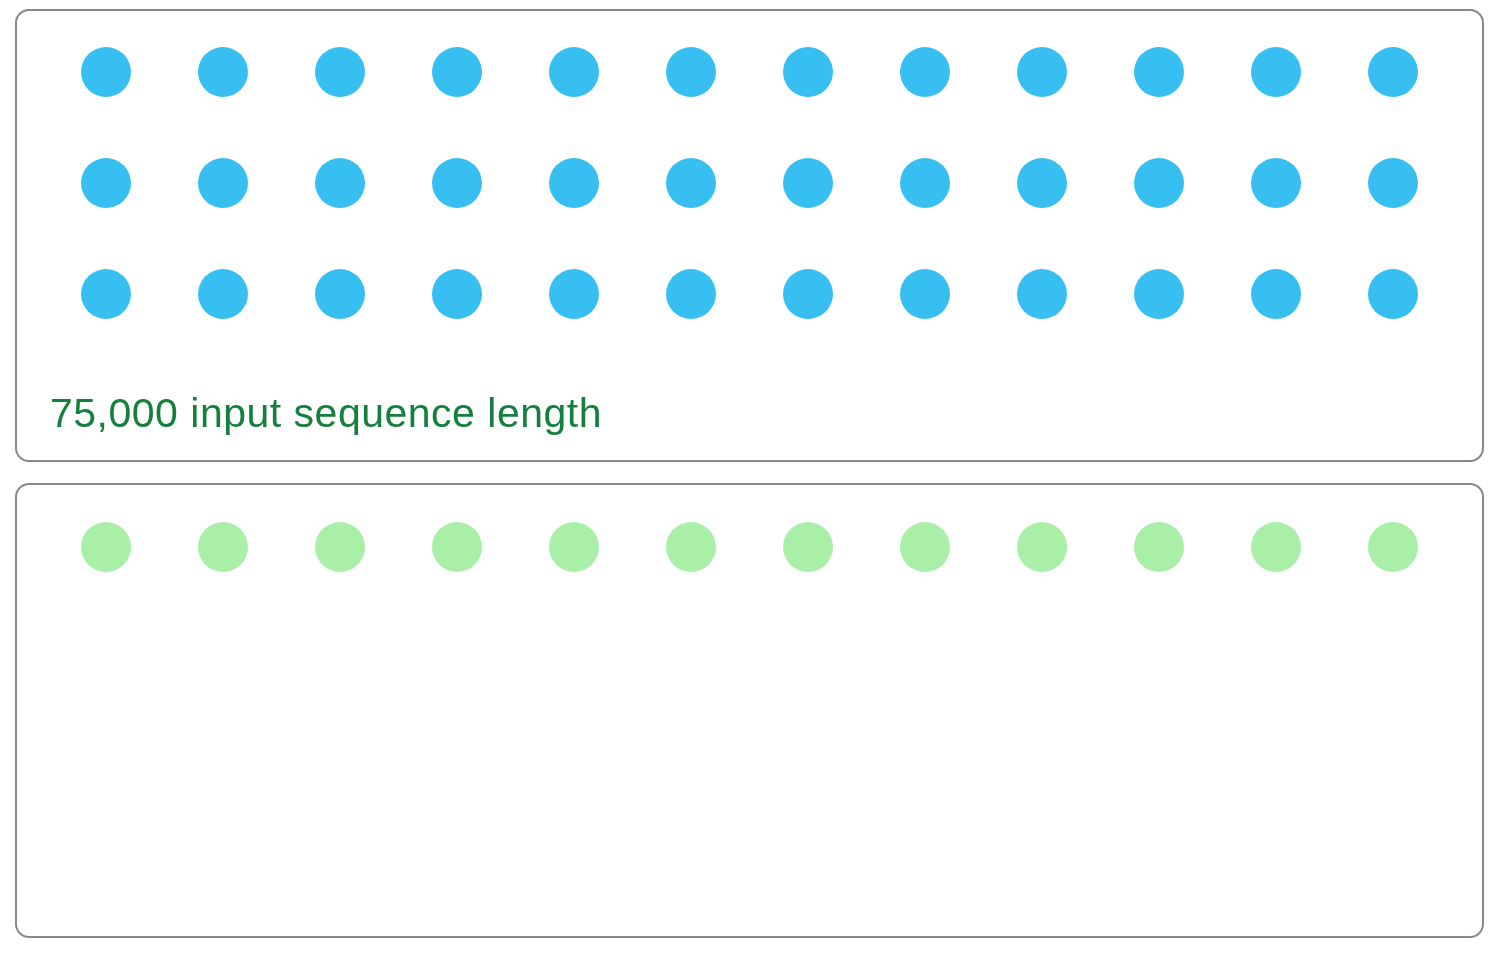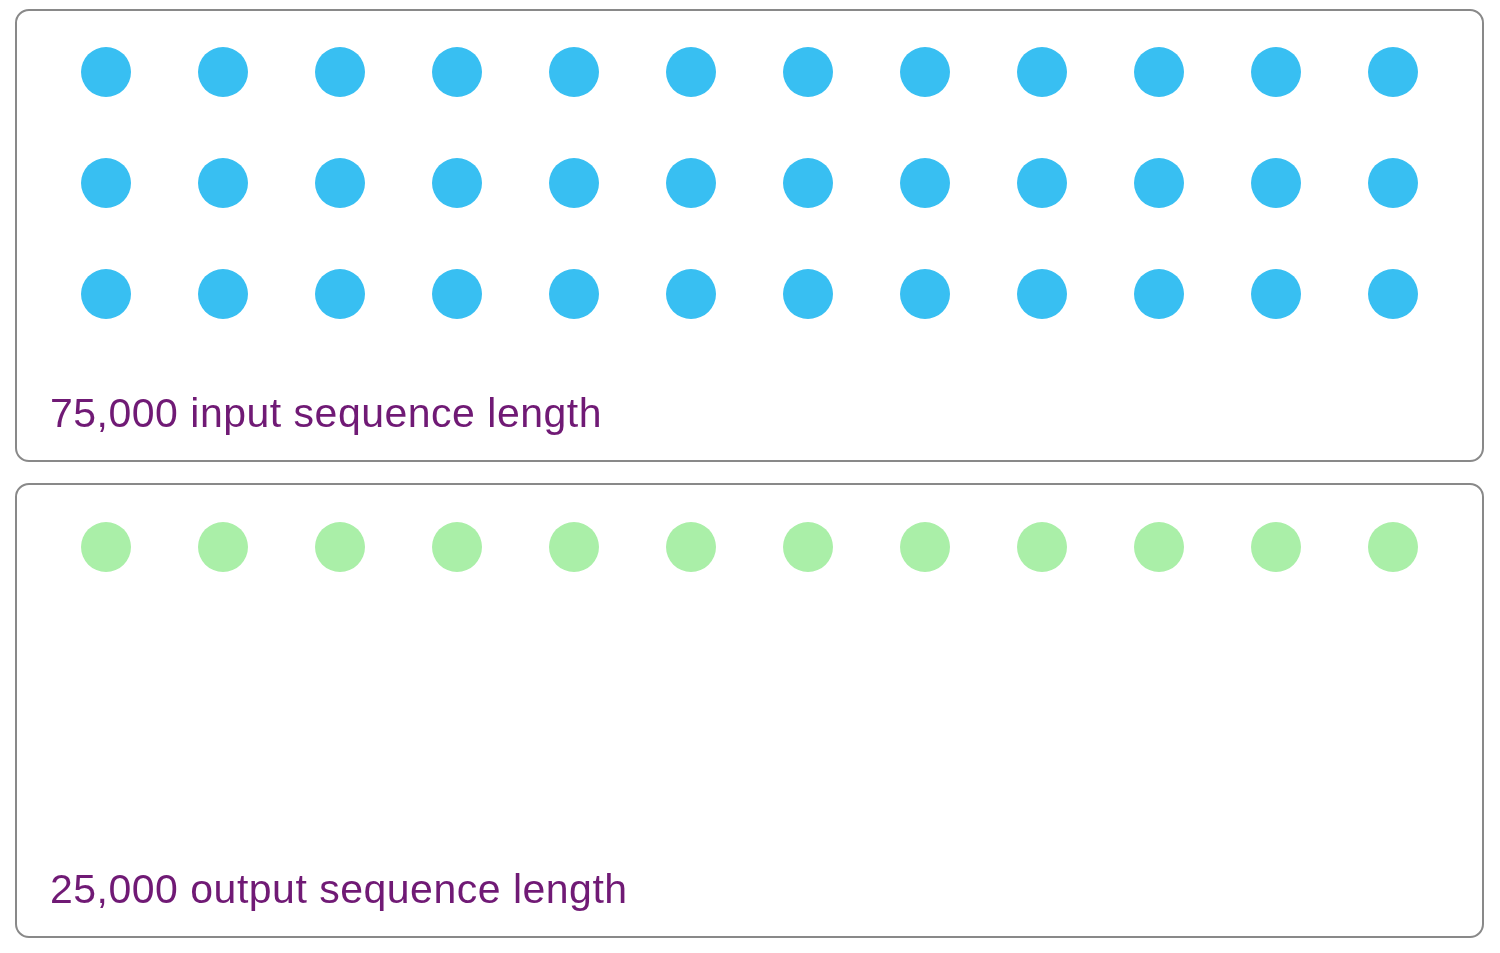--- a/index.html
+++ b/index.html
@@ -49,21 +49,21 @@
     height: 50px;
     border-radius: 50%;
     flex: 0 0 auto;
   }
   .caption {
     position: absolute;
     left: 33px;
     bottom: 24px;
     font-size: 41px;
     line-height: 1.1;
-    color: #701a75;
+    color: #15803d;
     letter-spacing: 0.5px;
     white-space: nowrap;
   }
 </style>
 </head>
 <body>
 
 <div class="figure">
 
   <div class="panel panel-input">
@@ -124,16 +124,15 @@
           <span class="dot" style="background: rgb(170, 239, 168);"></span>
           <span class="dot" style="background: rgb(170, 239, 168);"></span>
           <span class="dot" style="background: rgb(170, 239, 168);"></span>
           <span class="dot" style="background: rgb(170, 239, 168);"></span>
           <span class="dot" style="background: rgb(170, 239, 168);"></span>
           <span class="dot" style="background: rgb(170, 239, 168);"></span>
           <span class="dot" style="background: rgb(170, 239, 168);"></span>
           <span class="dot" style="background: rgb(170, 239, 168);"></span>
         </div>
       </div>
-    <div class="caption">25,000 output sequence length</div>
   </div>
 
 </div>
 
 </body></html>

